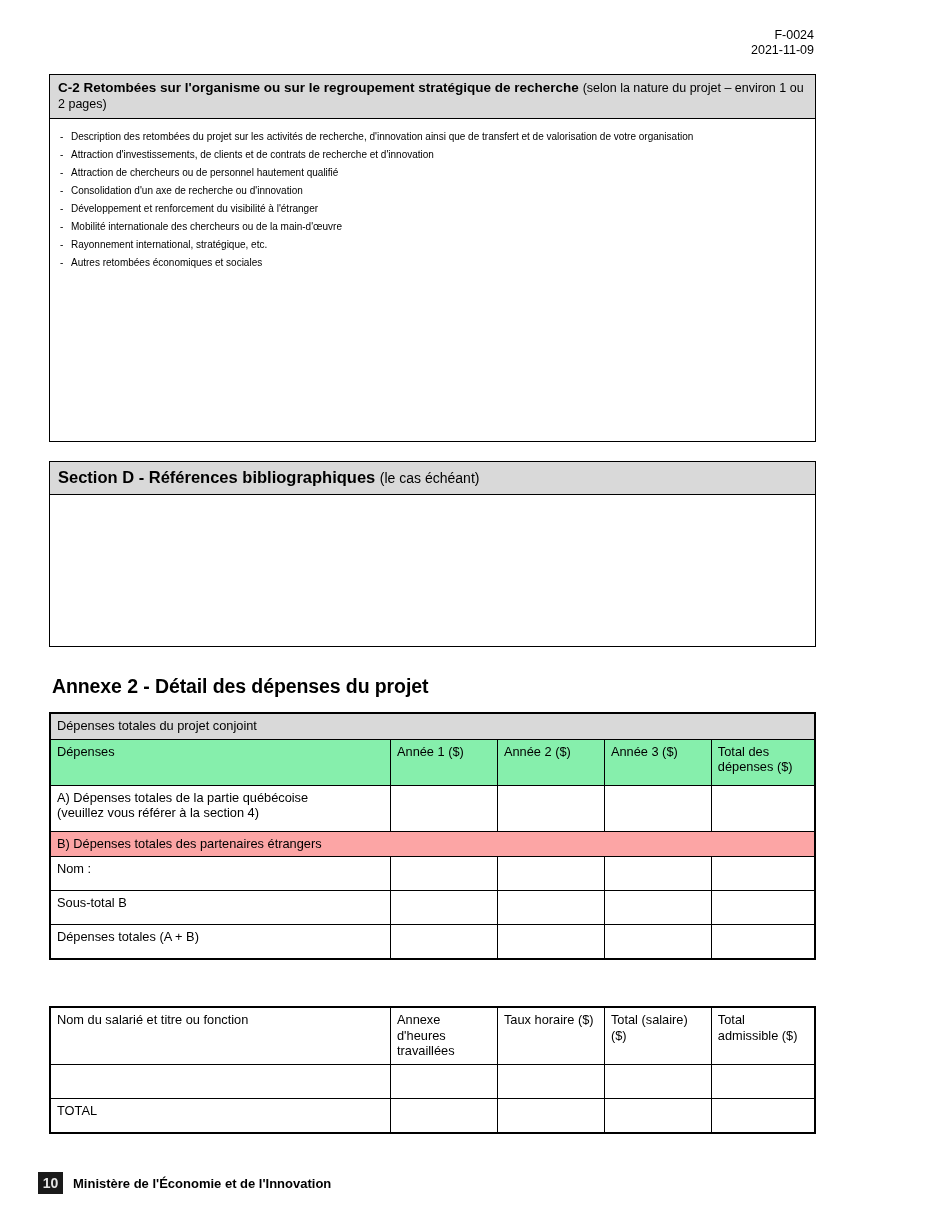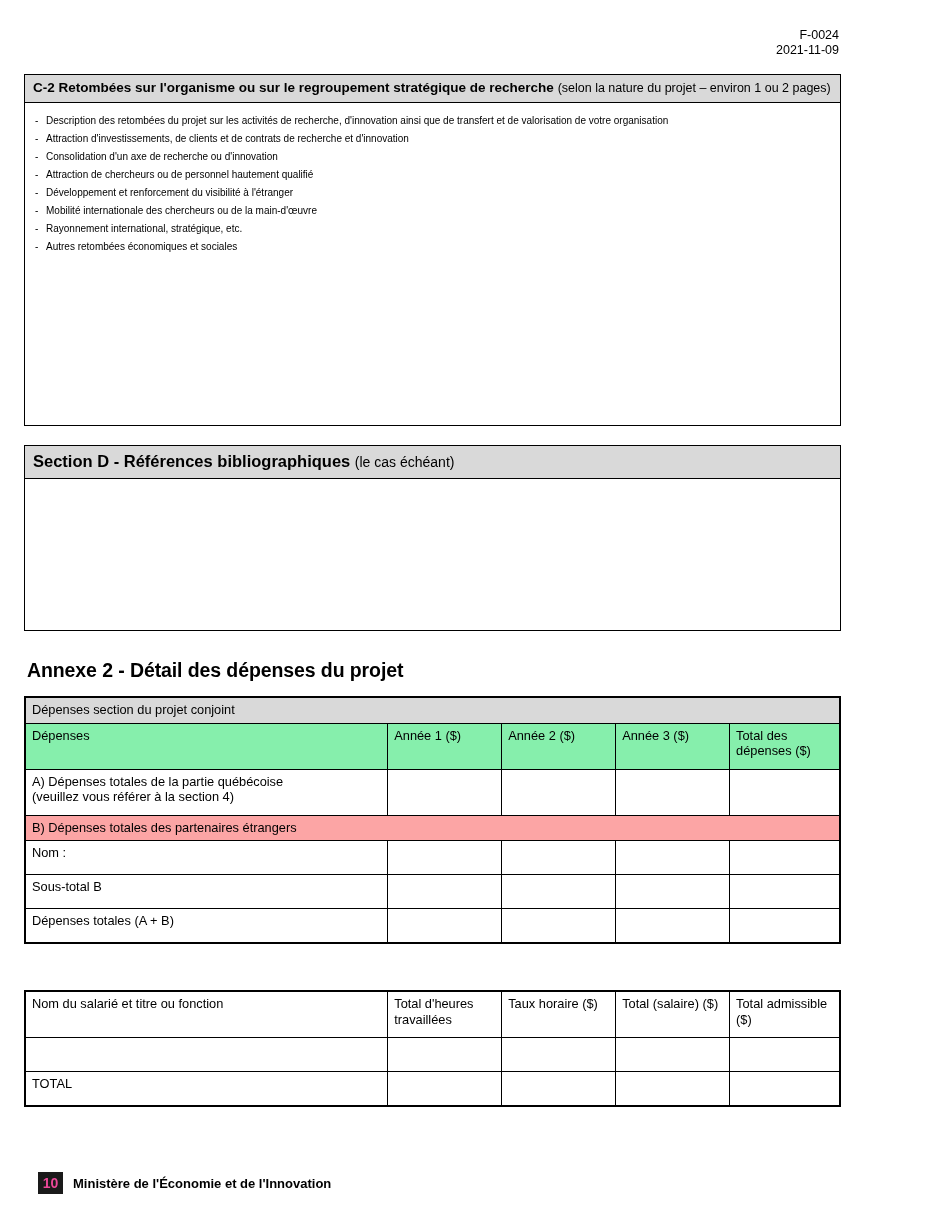--- a/index.html
+++ b/index.html
@@ -13,21 +13,21 @@
     font-family: "Liberation Sans", sans-serif;
     color: #000000;
     position: relative;
     overflow: hidden;
   }
   .page {
     position: relative;
     width: 865px;
     height: 1230px;
     box-sizing: border-box;
-    padding: 0 24px;
+    padding: 0 49px;
   }
 
   
   .doc-header {
     text-align: right;
     font-size: 12.5px;
     line-height: 15px;
     padding-top: 28px;
     padding-right: 2px;
   }
@@ -129,21 +129,21 @@
   
   .footer {
     position: absolute;
     left: 38px;
     bottom: 36px;
     display: flex;
     align-items: center;
   }
   .pagenum {
     background: #1a1a1a;
-    color: #ec4899;
+    color: #e5e5e5;
     font-size: 14px;
     font-weight: bold;
     width: 25px;
     height: 22px;
     display: flex;
     align-items: center;
     justify-content: center;
     margin-right: 10px;
   }
   .footer-text {
@@ -163,22 +163,22 @@
 
   <div class="framed c4-block">
     <div class="band band-c4">
       <b>C-2 Retombées sur l'organisme ou sur le regroupement stratégique de recherche</b>
       <span class="light">(selon la nature du projet – environ 1 ou 2 pages)</span>
     </div>
     <div class="c4-body">
       <ul>
         <li>Description des retombées du projet sur les activités de recherche, d'innovation ainsi que de transfert et de valorisation de votre organisation</li>
         <li>Attraction d'investissements, de clients et de contrats de recherche et d'innovation</li>
+        <li>Attraction de chercheurs ou de personnel hautement qualifié</li>
         <li>Consolidation d'un axe de recherche ou d'innovation</li>
-        <li>Attraction de chercheurs ou de personnel hautement qualifié</li>
         <li>Développement et renforcement du visibilité à l'étranger</li>
         <li>Mobilité internationale des chercheurs ou de la main-d'œuvre</li>
         <li>Rayonnement international, stratégique, etc.</li>
         <li>Autres retombées économiques et sociales</li>
       </ul>
     </div>
   </div>
 
   <div class="framed secd-block">
     <div class="band band-d">
@@ -194,21 +194,21 @@
     <table class="grid">
       <colgroup>
         <col style="width:44.5%">
         <col style="width:14%">
         <col style="width:14%">
         <col style="width:14%">
         <col style="width:13.5%">
       </colgroup>
       <tbody>
           <tr class="tbl-title">
-        <td colspan="5">Dépenses section du projet conjoint</td>
+        <td colspan="5">Dépenses totales du projet conjoint</td>
       </tr>
       <tr class="hdr">
         <td class="h46">Dépenses</td>
         <td>Année 1 ($)</td>
         <td>Année 2 ($)</td>
         <td>Année 3 ($)</td>
         <td>Total des dépenses ($)</td>
       </tr>
       <tr>
         <td class="h46">A) Dépenses totales de la partie québécoise<br>(veuillez vous référer à la section 4)</td>
@@ -250,21 +250,21 @@
       <colgroup>
         <col style="width:44.5%">
         <col style="width:14%">
         <col style="width:14%">
         <col style="width:14%">
         <col style="width:13.5%">
       </colgroup>
       <tbody>
       <tr>
         <td class="h46">Nom du salarié et titre ou fonction</td>
-        <td>Total d'heures travaillées</td>
+        <td>Annexe d'heures travaillées</td>
         <td>Taux horaire ($)</td>
         <td>Total (salaire) ($)</td>
         <td>Total admissible ($)</td>
       </tr>
       <tr>
         <td class="h34"></td>
         <td></td>
         <td></td>
         <td></td>
         <td></td>

